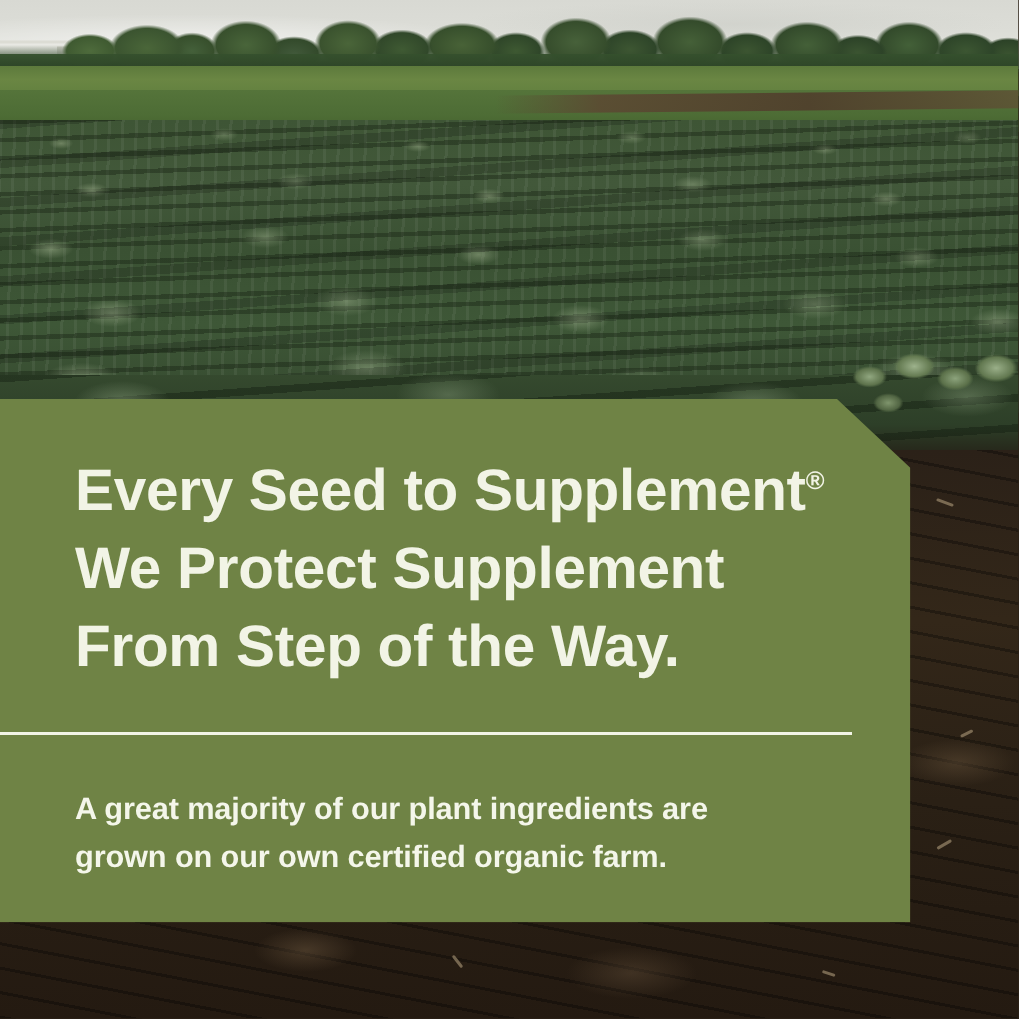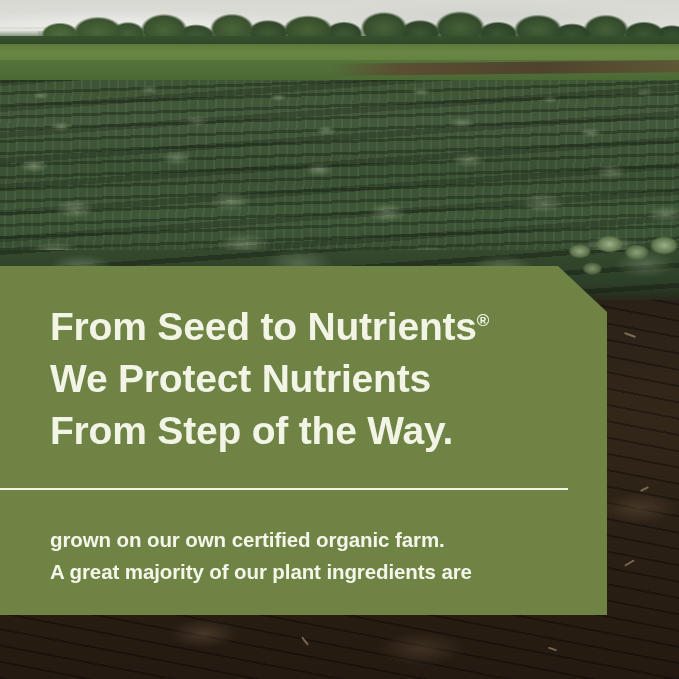--- a/index.html
+++ b/index.html
@@ -272,25 +272,25 @@
       <span class="speck" style="left:624px; top:262px; width:11px; height:2px; transform:rotate(-30deg);"></span>
     </div>
     <div class="kale-tr"></div>
   </div>
 
   <div class="panel">
     <div class="panel-inner"></div>
   </div>
 
   <div class="headline">
-    <div><span>From Seed to Nutrients</span><span class="reg">®</span></div>
-    <div>We Protect Nutrients</div>
+    <div><span>Every Seed to Supplement</span><span class="reg">®</span></div>
+    <div>We Protect Supplement</div>
     <div>From Step of the Way.</div>
   </div>
 
   <div class="divider"></div>
 
   <div class="subcopy">
+    <div>A great majority of our plant ingredients are</div>
     <div>grown on our own certified organic farm.</div>
-    <div>A great majority of our plant ingredients are</div>
   </div>
 
 </div>
 
 </body></html>

